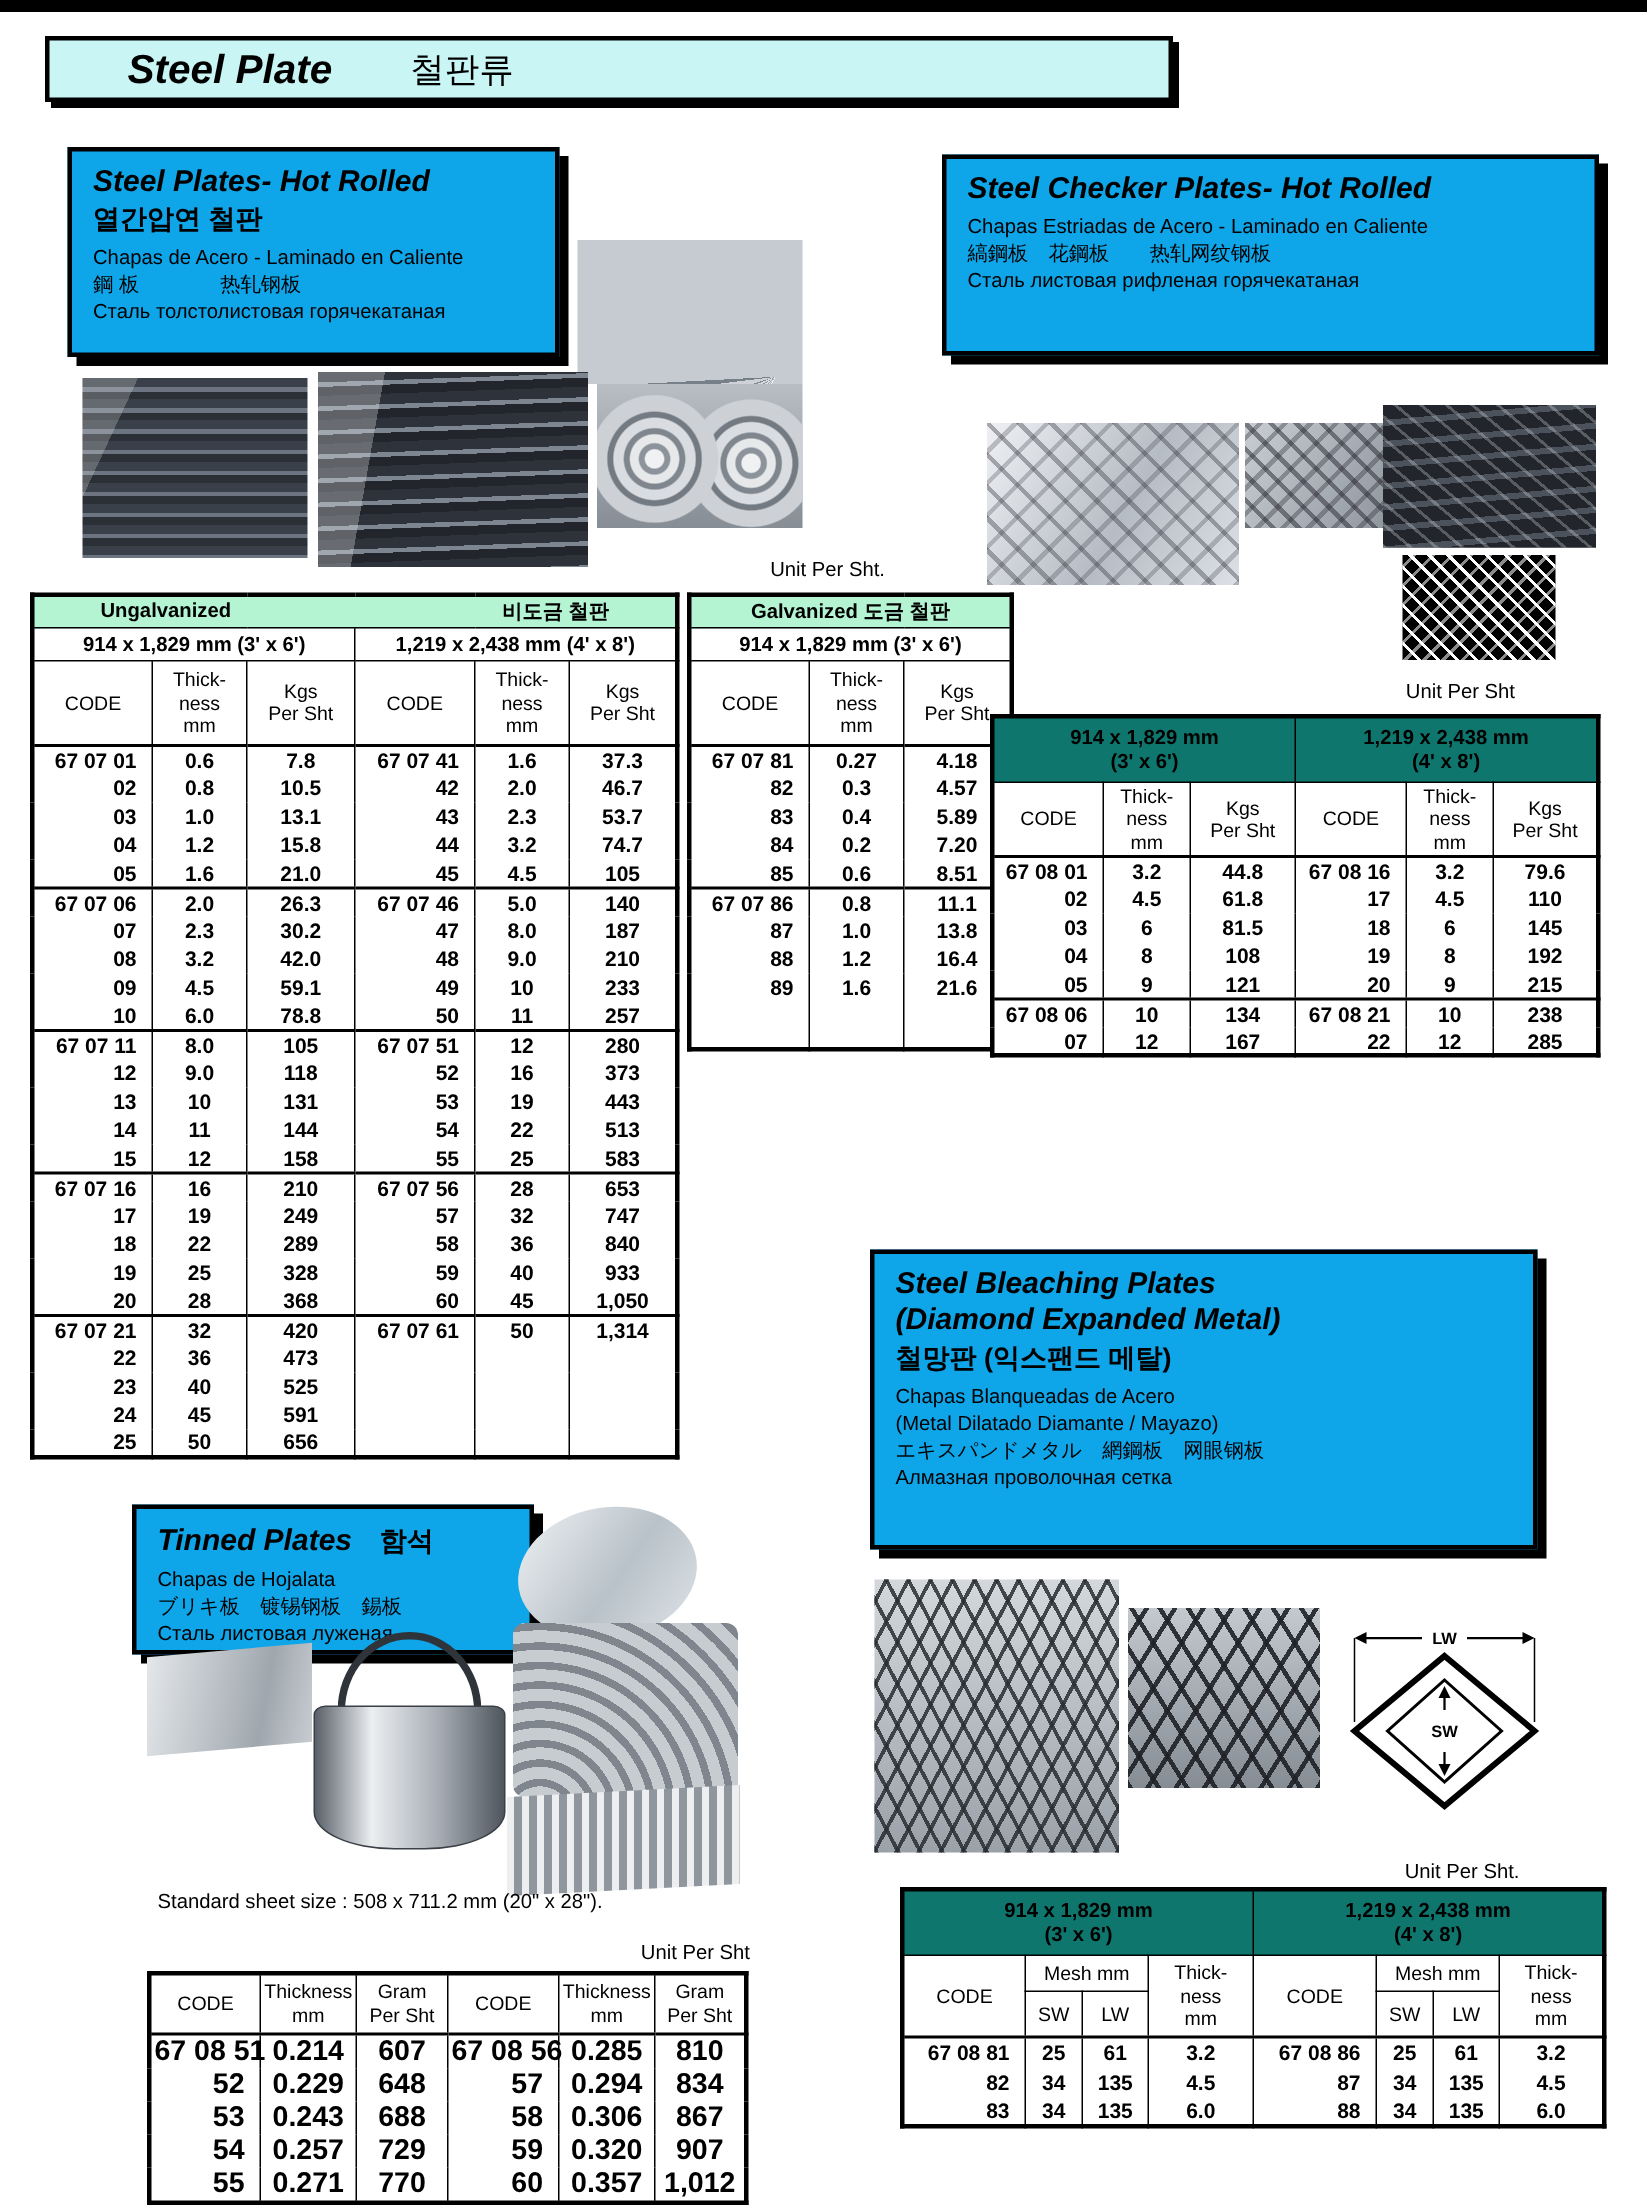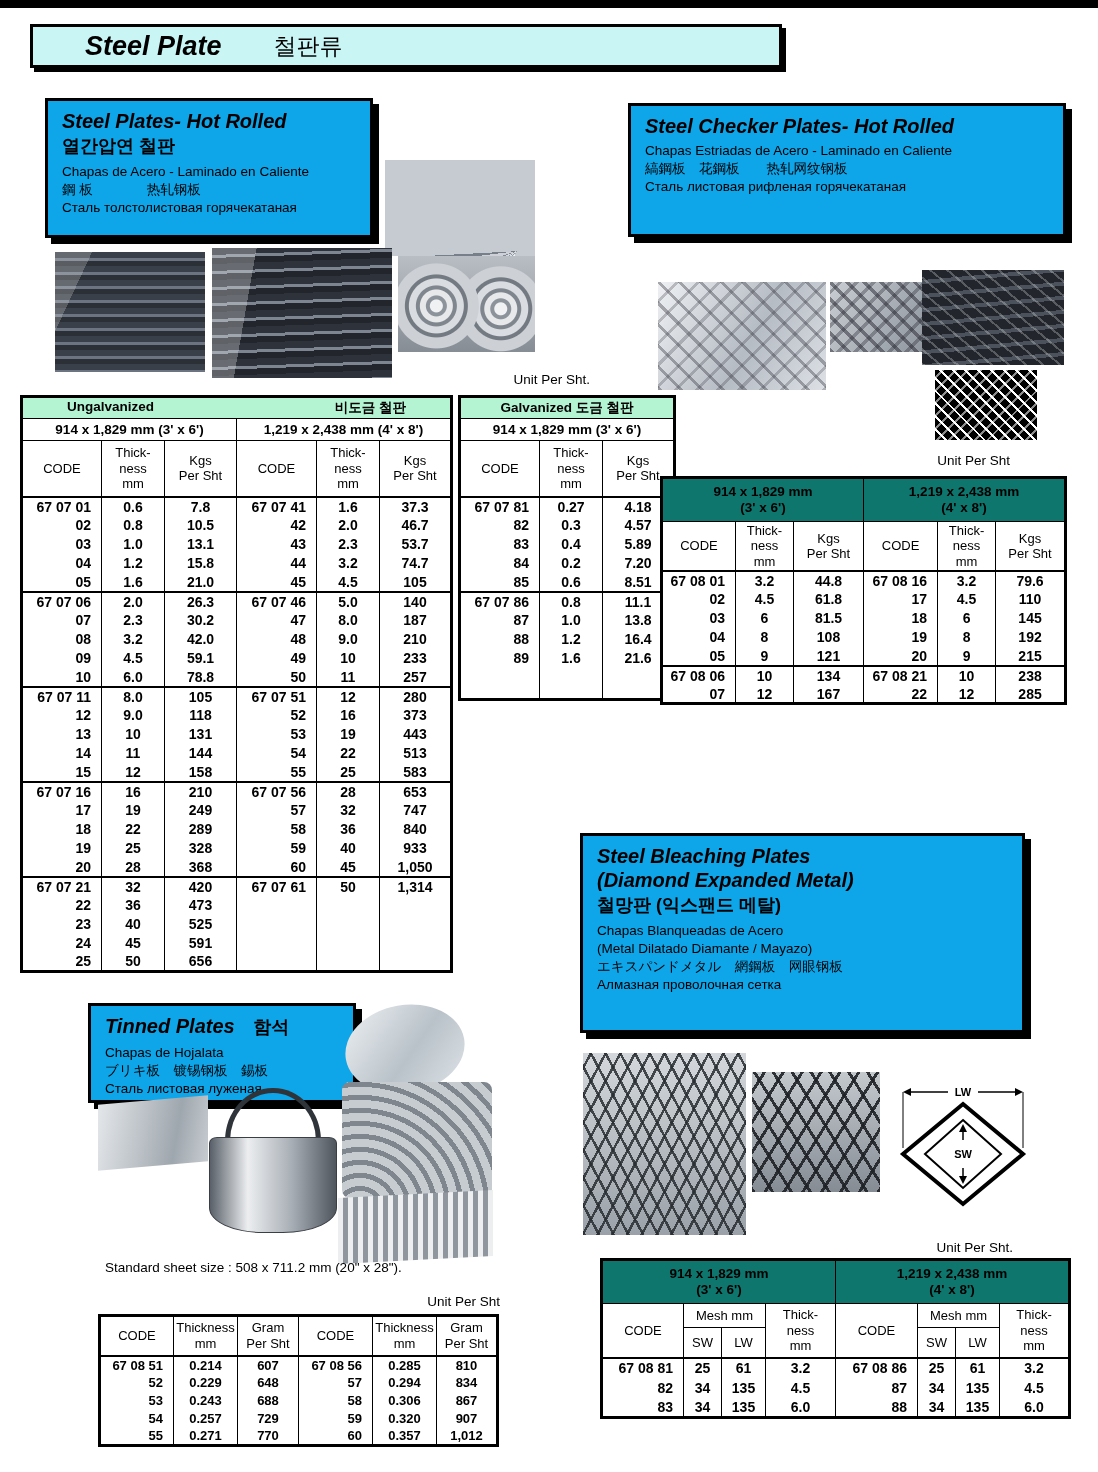--- a/index.html
+++ b/index.html
@@ -137,21 +137,21 @@
   .data-table tbody.section tr:first-child td { border-top:2px solid #000; }
   .mint-flex { display:flex; justify-content:space-between; padding:0 42px; }
 
   .t-ungalv td:nth-child(1), .t-ungalv td:nth-child(4),
   .t-galv   td:nth-child(1),
   .t-checker td:nth-child(1), .t-checker td:nth-child(4),
   .t-tinned td:nth-child(1), .t-tinned td:nth-child(4),
   .t-bleach td:nth-child(1), .t-bleach td:nth-child(5) {
     text-align:right; padding-right:10px; white-space:nowrap;
   }
-  .t-tinned td { font-size:13px; height:18px; }
+  .t-tinned td { font-size:19px; height:18px; }
   .t-bleach td { height:20px; }
 
   .diag-svg text { font-size:11px; font-weight:bold; font-family:"Liberation Sans",sans-serif; }
 </style>
 </head>
 <body>
 
 <div class="abs topbar"></div>
 
 <div class="abs banner">

